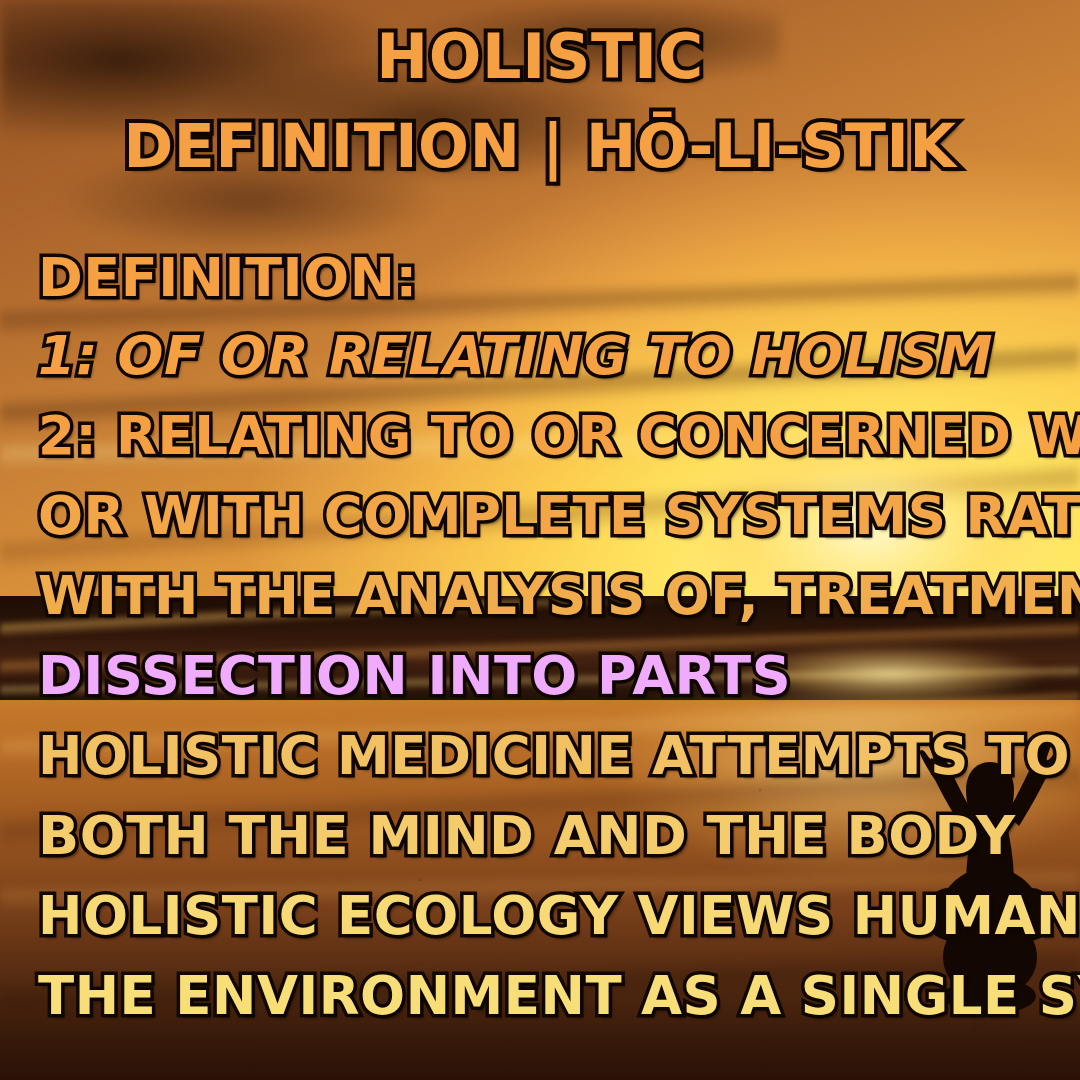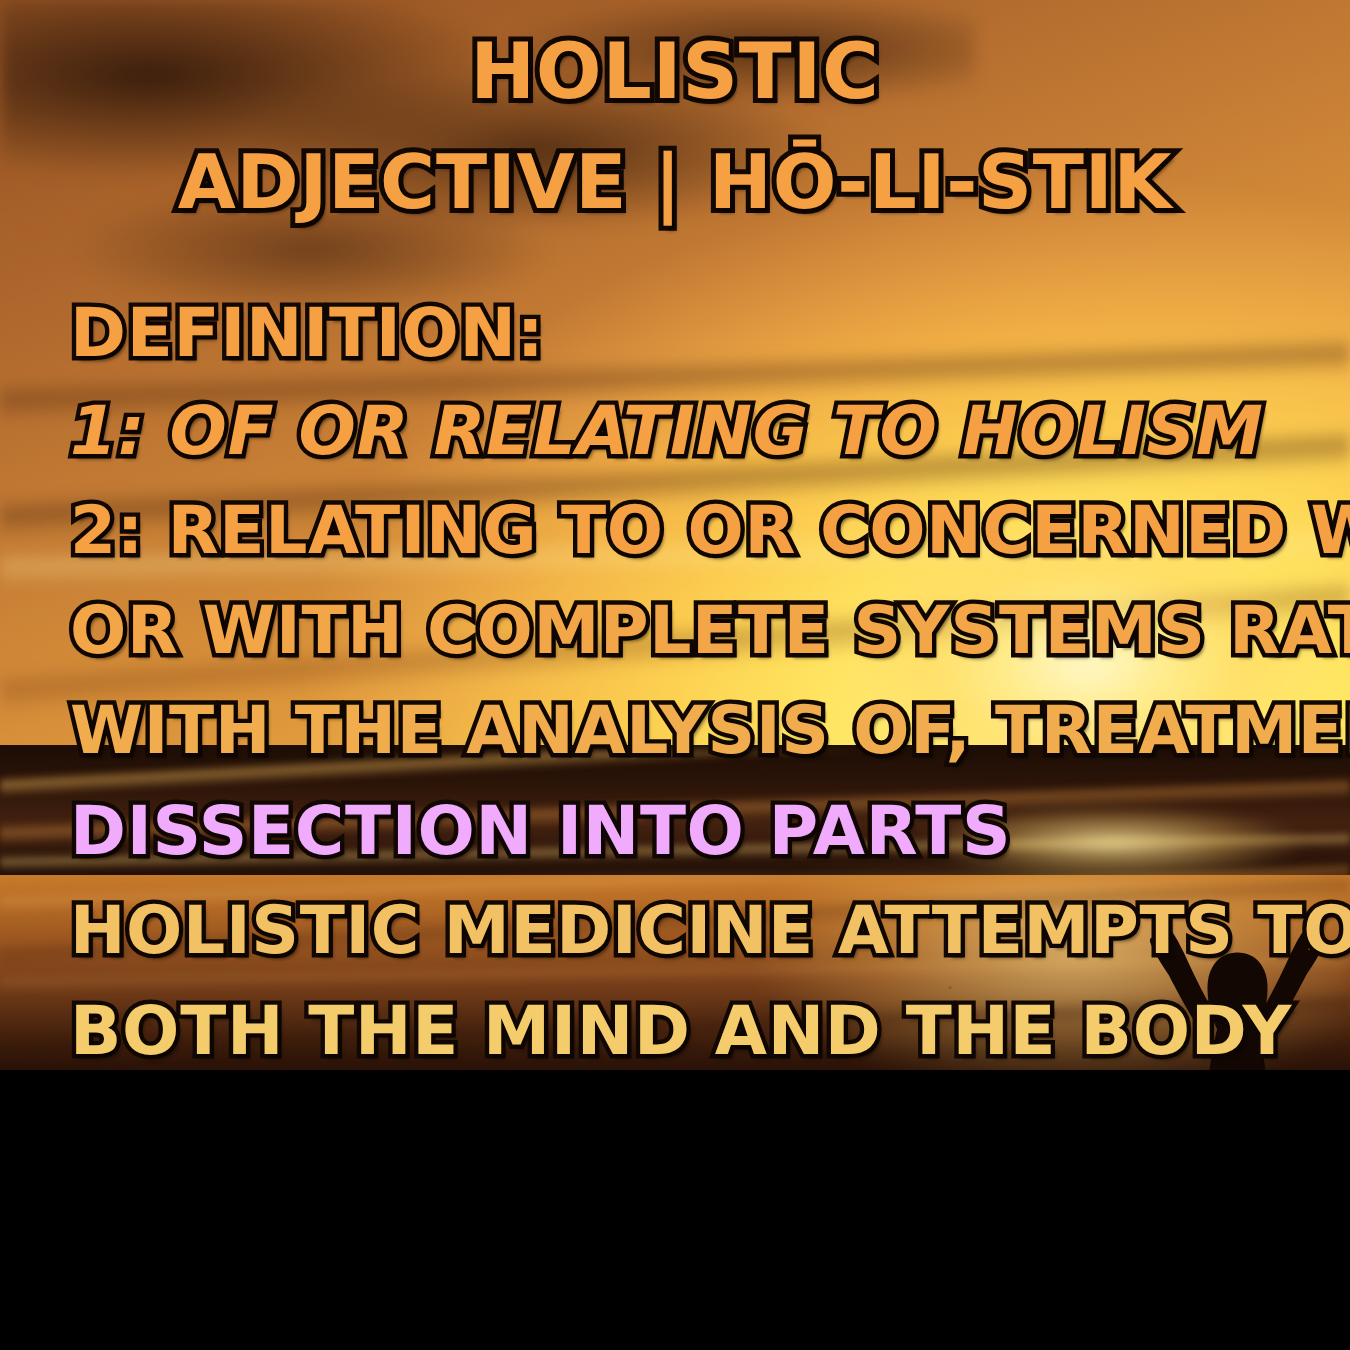--- a/index.html
+++ b/index.html
@@ -3,21 +3,21 @@
 <meta charset="utf-8">
 <style>
   html, body {
     margin: 0;
     padding: 0;
     background: #000;
   }
   #stage {
     position: relative;
     width: 1080px;
-    height: 856px;
+    height: 1080px;
     overflow: hidden;
     font-family: "DejaVu Sans", sans-serif;
   }
 
   
   .bg-layer { position: absolute; inset: 0; }
 
   
   .sky {
     top: 0; left: 0; right: 0; height: 600px;
@@ -134,21 +134,21 @@
     line-height: 1;
     -webkit-text-stroke: 7px #120804;
     paint-order: stroke fill;
     text-shadow:
       0 0 2px #120804,
       3px 4px 3px rgba(10,5,2,.55);
   }
   .title      { left: 0; right: 0; text-align: center; top: 26px;  font-size: 62px; color: #F5A042; -webkit-text-stroke-width: 8px; }
   .subtitle   { left: 0; right: 0; text-align: center; top: 116px; font-size: 60px; color: #F5A042; -webkit-text-stroke-width: 8px; }
 
-  .dline { left: 56px; font-size: 54px; }
+  .dline { left: 38px; font-size: 54px; margin-top: 11px; }
   .l-def  { top: 240px; color: #F5A042; }
   .l-d1   { top: 318px; color: #F5A042; font-style: italic; }
   .l-d2   { top: 398px; color: #F5A042; font-size: 53px; }
   .l-d3   { top: 478px; color: #F3A648; font-size: 53px; }
   .l-d4   { top: 558px; color: #F1AC4E; font-size: 53px; }
   .l-d5   { top: 638px; color: #f0abfc; }
   .l-e1   { top: 718px; color: #F2C163; font-size: 53px; }
   .l-e2   { top: 798px; color: #F4CC6B; }
   .l-e3   { top: 878px; color: #F7DA76; font-size: 53px; }
   .l-e4   { top: 958px; color: #F7DE78; font-size: 53px; }
@@ -211,21 +211,21 @@
                  C146 196 142 182 132 170 C122 158 110 150 90 150 Z"></path>
         <path d="M74 104 C70 120 66 142 66 166 L114 166 C114 142 110 120 106 104 Z"></path>
       </g>
     </svg>
   </div>
 
   <div class="text-layer">
 
     <div class="mtxt title">HOLISTIC</div>
 
-    <div class="mtxt subtitle">ADJECTIVE |  HŌ-LI-STIK</div>
+    <div class="mtxt subtitle">DEFINITION |  HŌ-LI-STIK</div>
 
     <div class="mtxt dline l-def">DEFINITION:</div>
 
     <div class="mtxt dline l-d1">1: OF OR RELATING TO HOLISM</div>
 
     <div class="mtxt dline l-d2">2: RELATING TO OR CONCERNED WITH WHOLNESS</div>
 
     <div class="mtxt dline l-d3">OR WITH COMPLETE SYSTEMS RATHER THAN</div>
 
     <div class="mtxt dline l-d4">WITH THE ANALYSIS OF, TREATMENT OF, OR</div>

